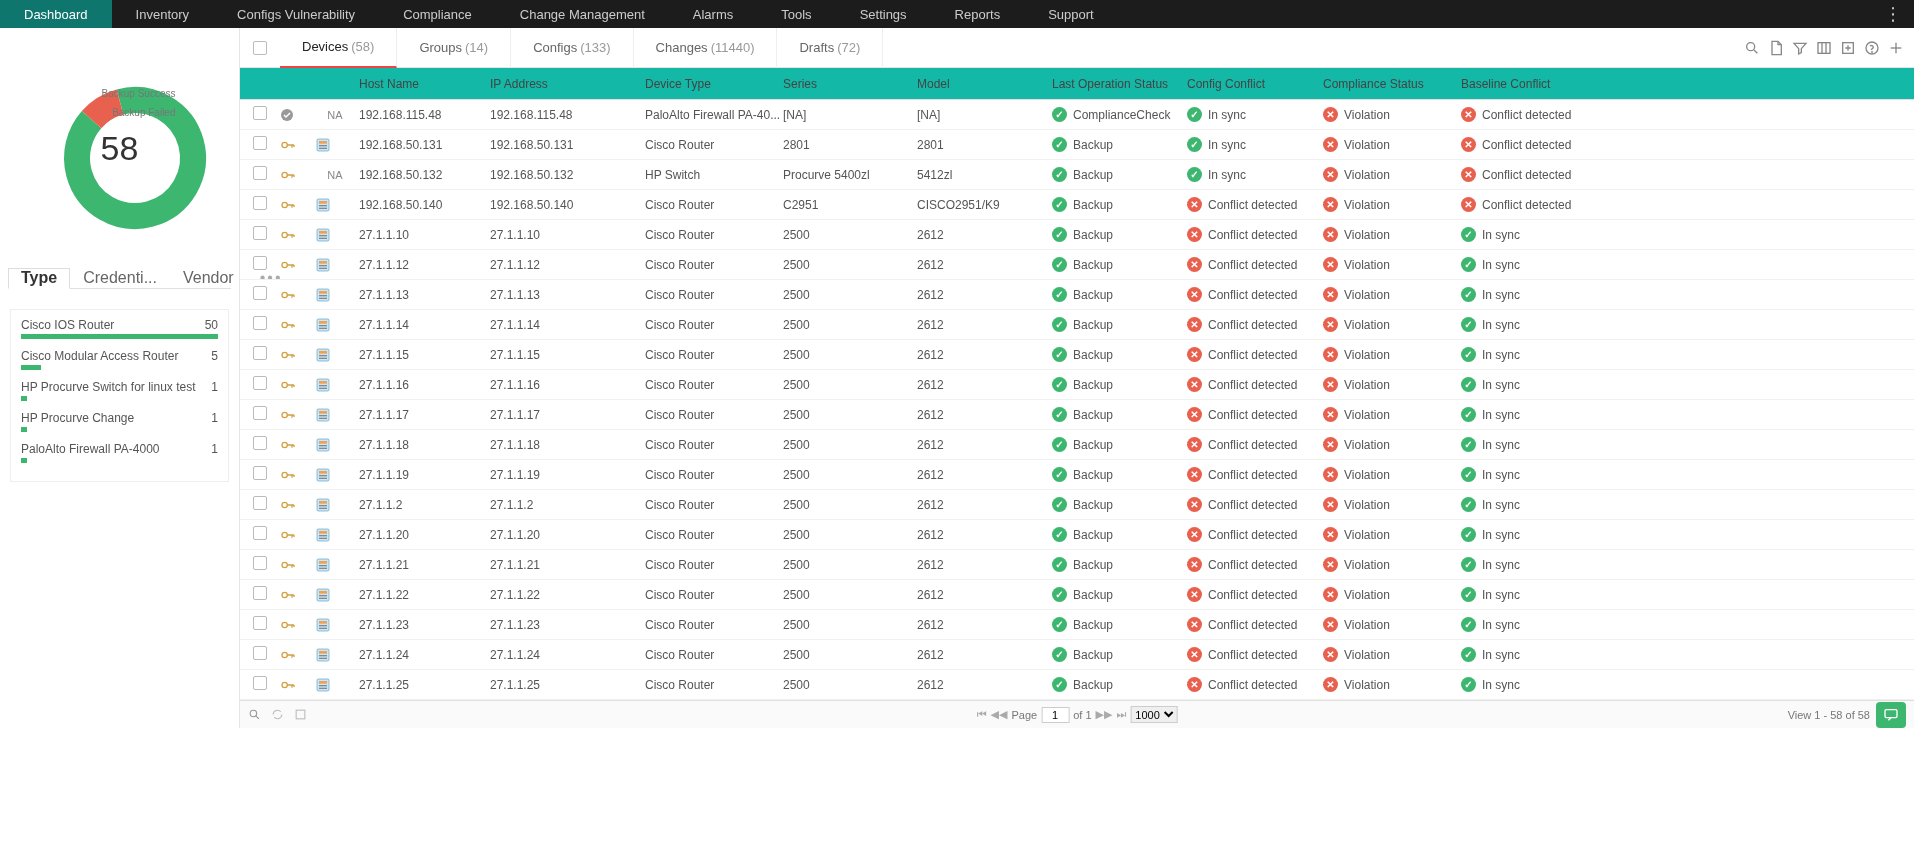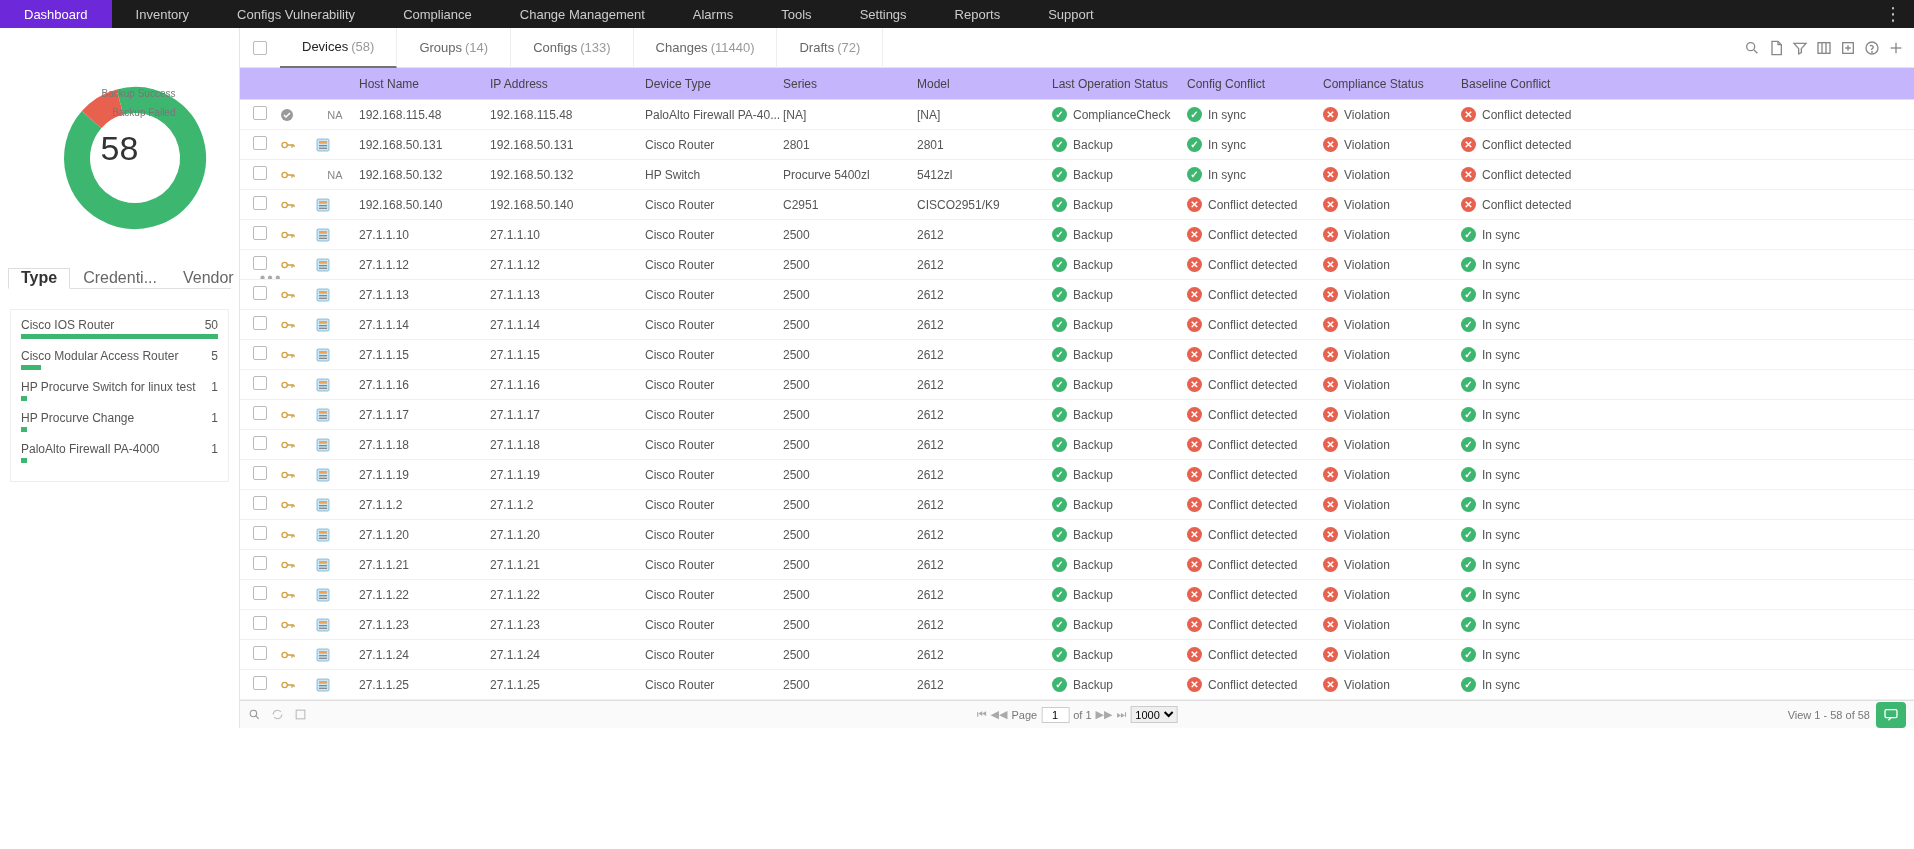--- a/index.html
+++ b/index.html
@@ -1,43 +1,43 @@
 <!DOCTYPE html>
 <html><head>
 <meta charset="utf-8">
 <style>
 * { box-sizing: border-box; margin: 0; padding: 0; }
 body { font-family: -apple-system, BlinkMacSystemFont, "Segoe UI", Arial, sans-serif; font-size: 13px; color: #555; background: #fff; width: 1914px; overflow-x: hidden; }
 .topnav { background: #1c1c1c; height: 28px; display: flex; align-items: center; position: relative; }
 .topnav-item { color: #ccc; padding: 0 24px; height: 28px; display: flex; align-items: center; cursor: pointer; font-size: 13px; }
-.topnav-item.active { background: #6d28d9; color: #fff; }
+.topnav-item.active { background: #0f766e; color: #fff; }
 .topnav-more { position: absolute; right: 12px; color: #ccc; cursor: pointer; font-size: 18px; }
 .layout { display: flex; }
 .sidebar { width: 239px; flex-shrink: 0; padding-top: 12px; }
 .donut-wrap { position: relative; width: 200px; height: 200px; margin: 8px auto 20px; }
 .donut-legend { position: absolute; left: 30px; top: 40px; font-size: 10px; color: #777; text-align: right; width: 78px; margin-left: 48px; }
 .donut-legend div { margin-bottom: 8px; }
 .donut-center { position: absolute; left: 50%; top: 50%; transform: translate(-50%,-50%); font-size: 34px; color: #333; font-weight: 400; }
 .side-tabs { display: flex; border-bottom: 1px solid #e0e0e0; margin: 0 8px; }
 .side-tab { padding: 0 12px; font-size: 16px; color: #666; border: 1px solid transparent; cursor: pointer; }
 .side-tab.active { border: 1px solid #ddd; border-bottom: 1px solid #fff; background: #fff; font-weight: 600; color: #333; margin-bottom: -1px; }
 .side-tab.more { color: #aaa; letter-spacing: 2px; }
 .type-list { margin: 20px 10px; border: 1px solid #eee; padding: 8px 10px; }
 .type-row { display: flex; justify-content: space-between; font-size: 12px; color: #555; margin-bottom: 2px; }
 .type-bar { height: 5px; background: #3db670; margin-bottom: 10px; }
 .main { flex: 1; border-left: 1px solid #e5e5e5; display: flex; flex-direction: column; }
 .subtabs { display: flex; align-items: center; height: 40px; border-bottom: 1px solid #e5e5e5; position: relative; }
 .subtab-check { width: 40px; display: flex; justify-content: center; }
 .subtab { padding: 0 22px; height: 40px; display: flex; align-items: center; color: #666; font-size: 13px; border-right: 1px solid #eee; cursor: pointer; }
-.subtab.active { color: #222; font-weight: 500; border-bottom: 2px solid #737373; }
+.subtab.active { color: #222; font-weight: 500; border-bottom: 2px solid #ef4444; }
 .subtab .count { color: #999; margin-left: 3px; }
 .subtab-tools { position: absolute; right: 10px; display: flex; gap: 8px; color: #888; }
 .subtab-tools span { cursor: pointer; }
 .grid { flex: 1; overflow: auto; }
-.ghead { display: flex; background: #c4b5fd; border-bottom: 1px solid #e0e0e0; font-size: 12px; color: #444; font-weight: 500; height: 32px; align-items: center; }
+.ghead { display: flex; background: #14b8a6; border-bottom: 1px solid #e0e0e0; font-size: 12px; color: #444; font-weight: 500; height: 32px; align-items: center; }
 .col-check { width: 40px; text-align: center; }
 .col-cred { width: 35px; text-align: center; }
 .col-dev { width: 40px; text-align: center; }
 .col-host { width: 135px; padding-left: 4px; }
 .col-ip { width: 135px; }
 .col-type { width: 138px; margin-left: 20px; }
 .col-series { width: 134px; }
 .col-model { width: 135px; }
 .col-lastop { width: 135px; }
 .col-conf { width: 136px; }

